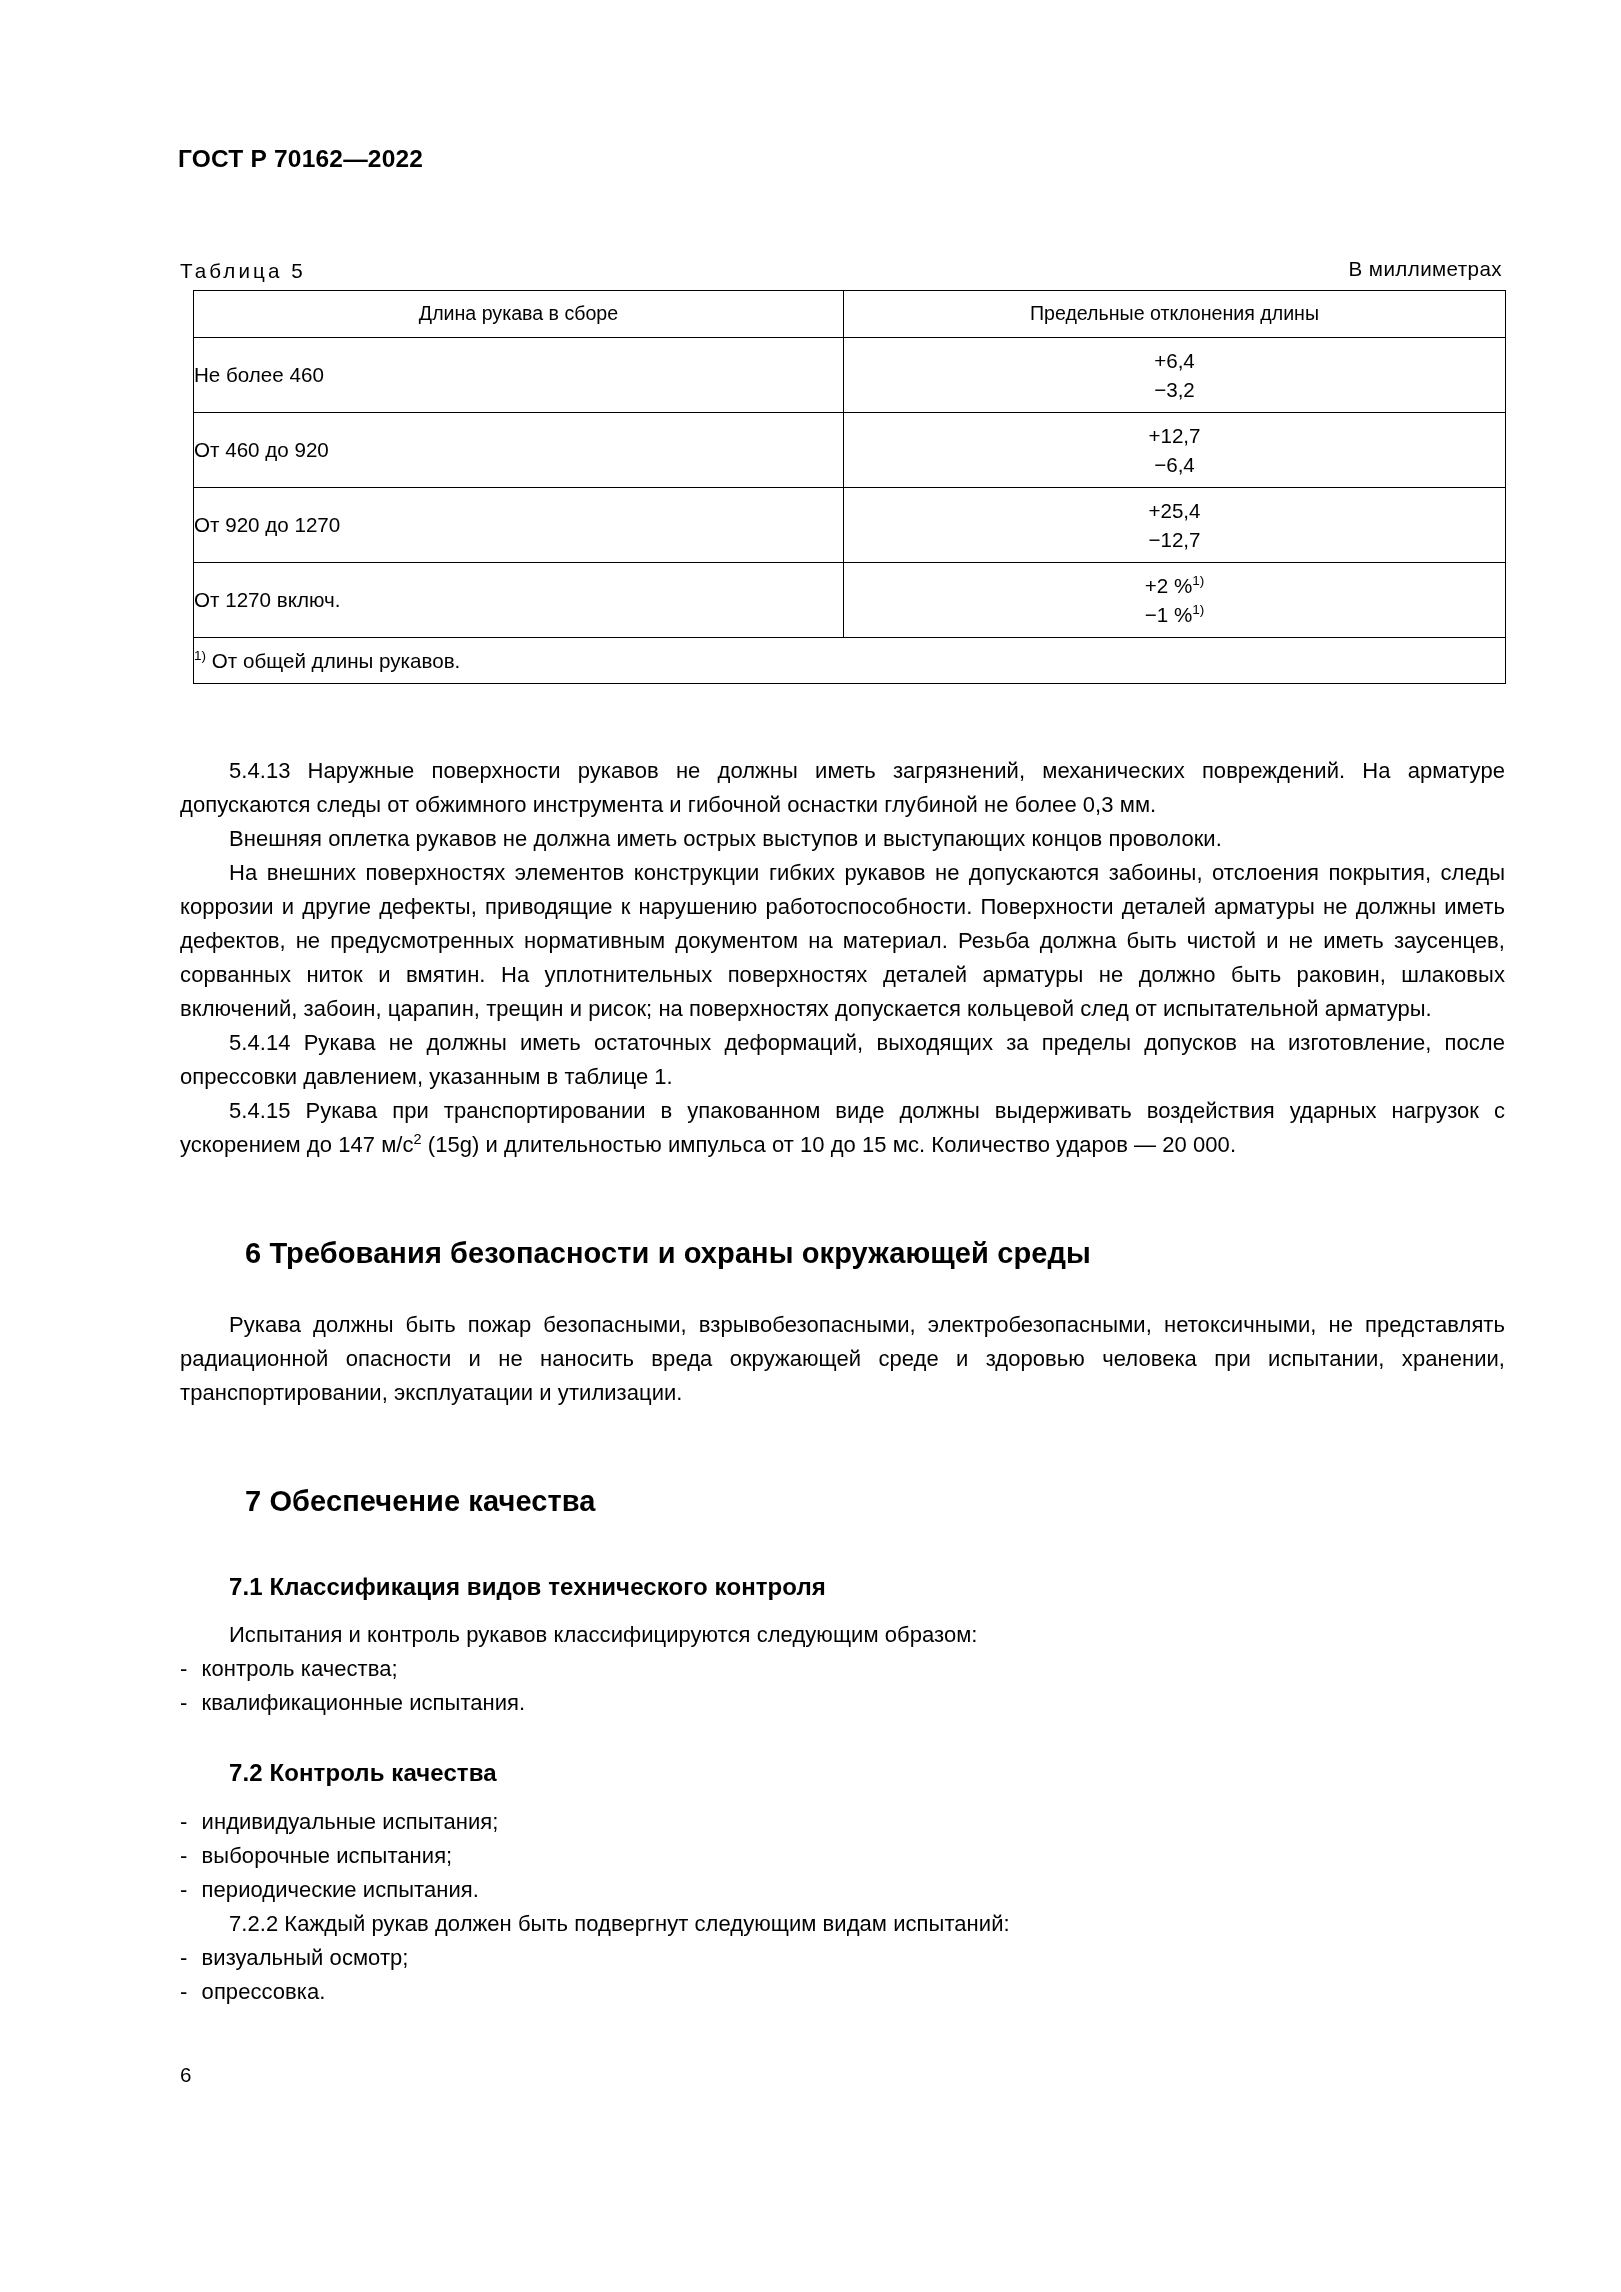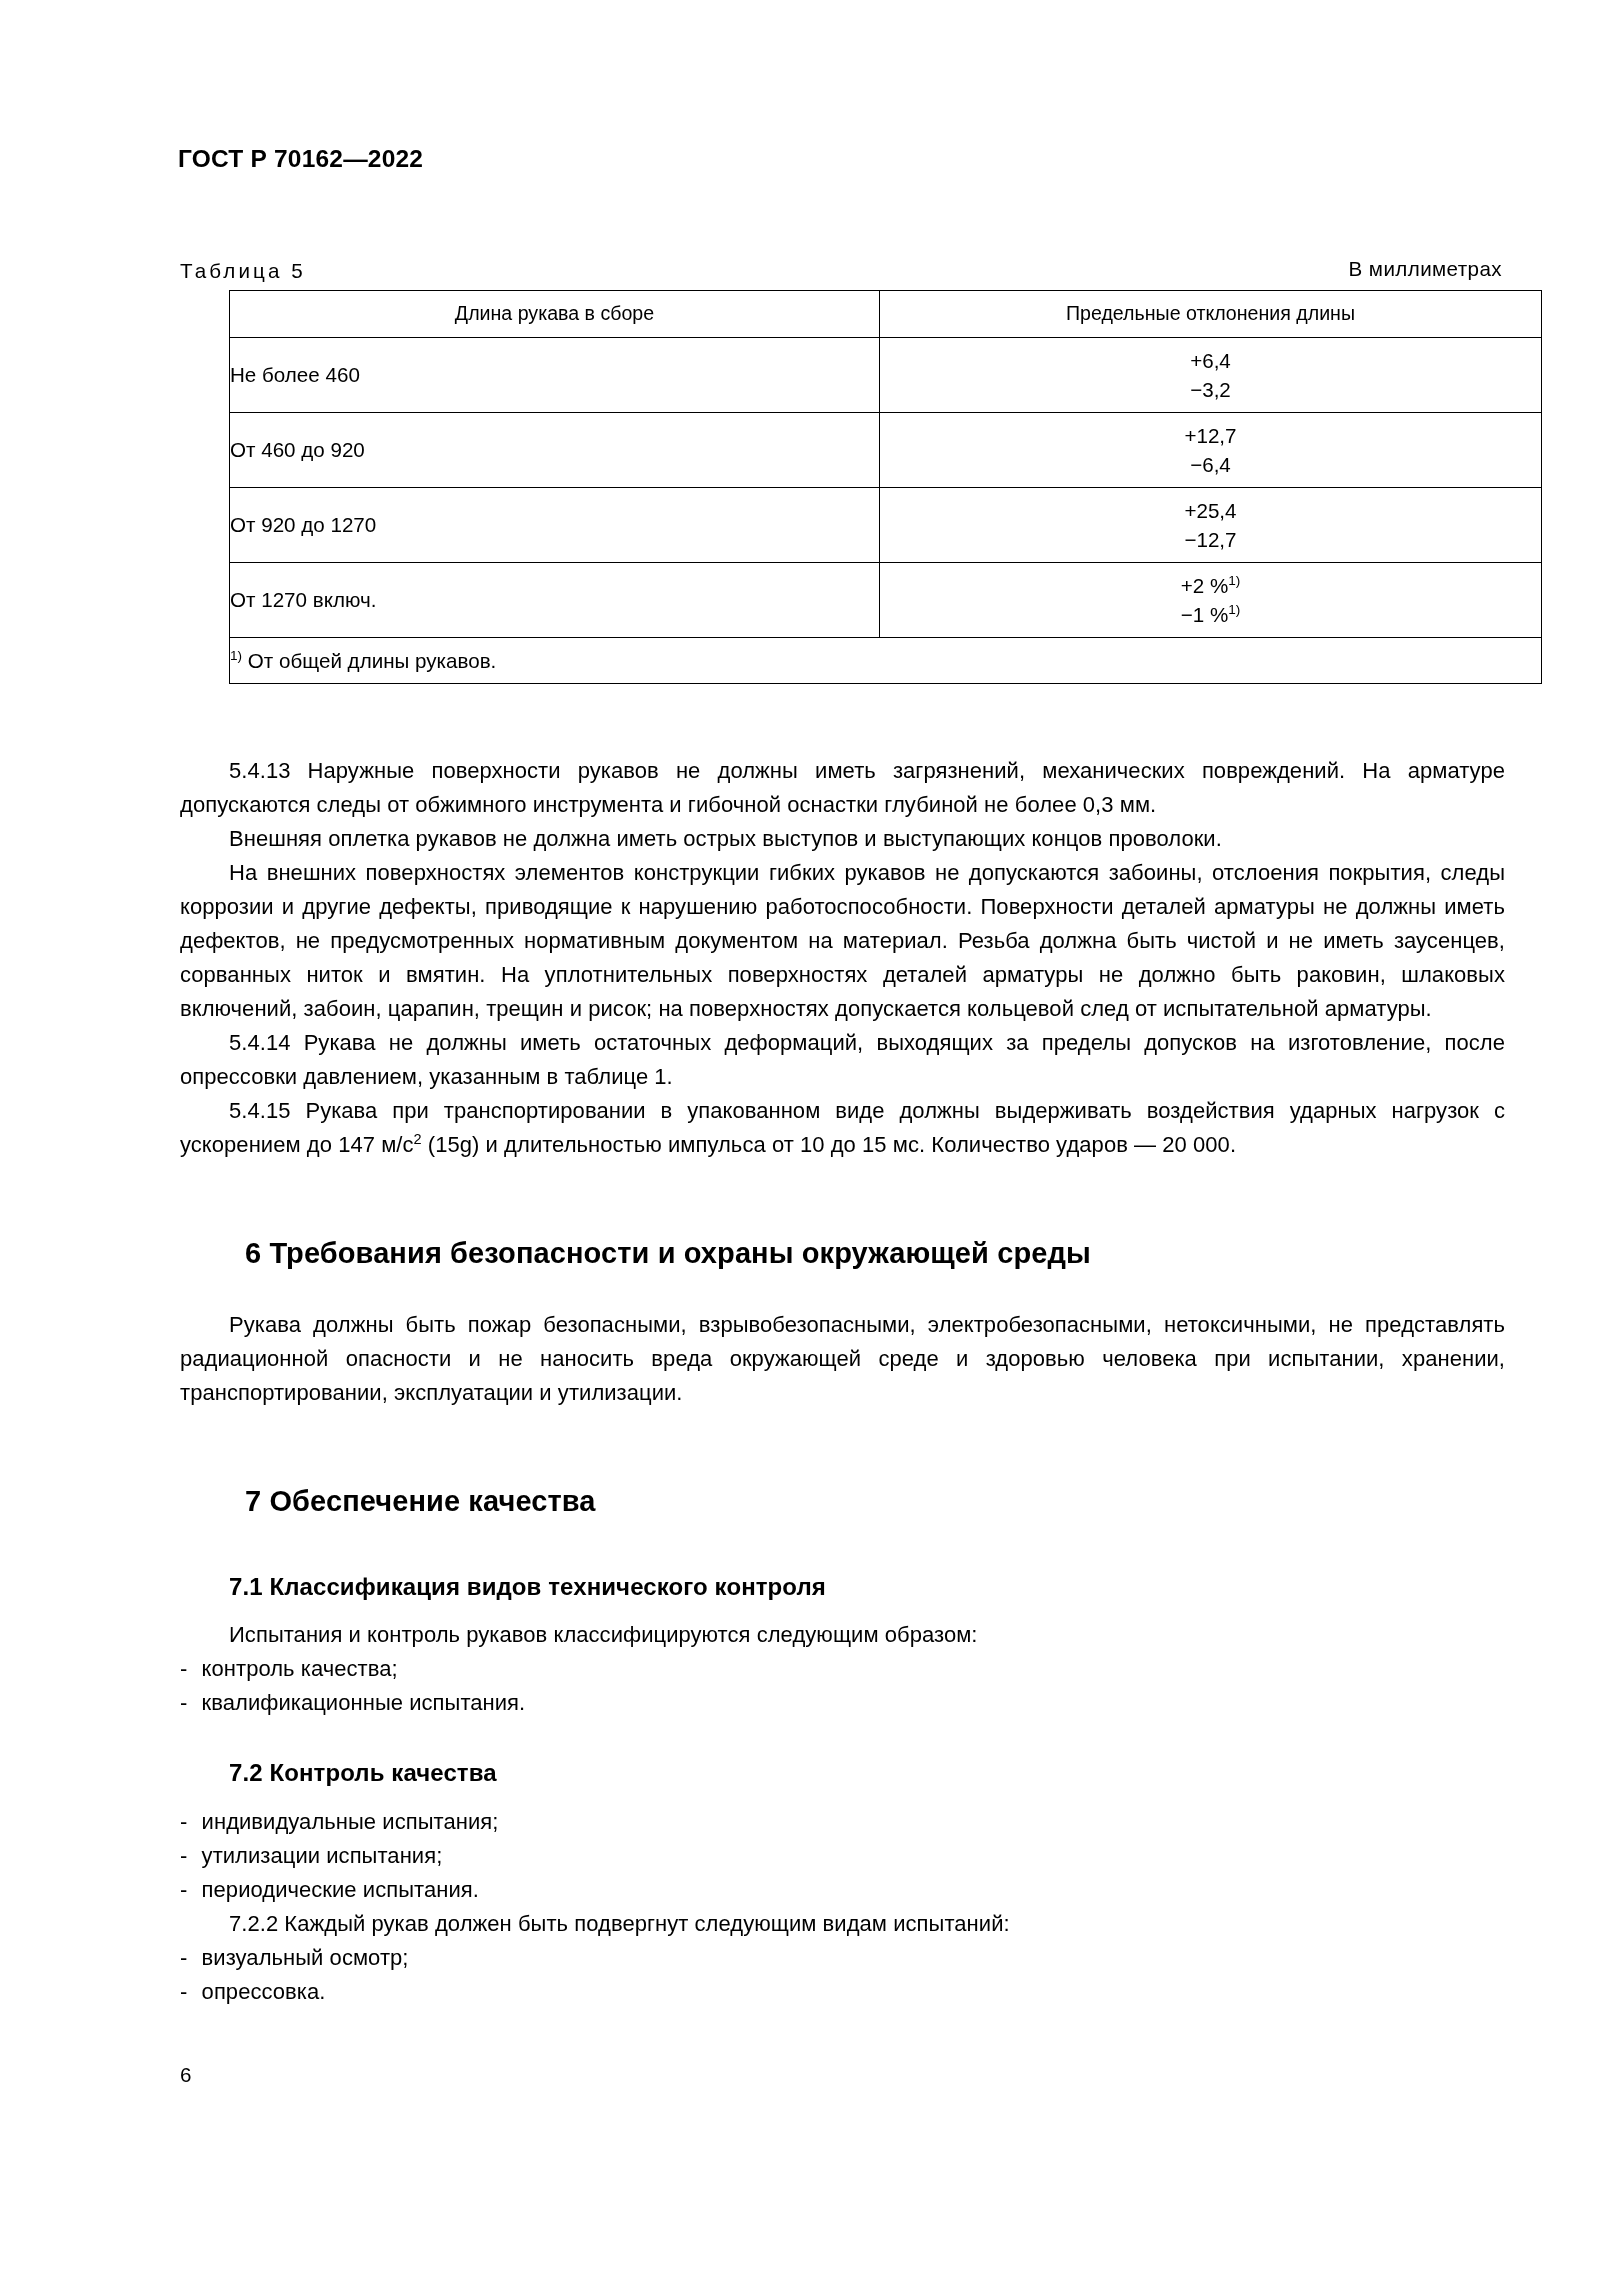--- a/index.html
+++ b/index.html
@@ -49,21 +49,20 @@
     font-size: 20.6px;
     letter-spacing: 0.4px;
   }
 
   
   .tbl-wrap {
     position: absolute;
     left: 193px;
     top: 290px;
     width: 1311px;
-    margin-left: 36px;
   }
   table.gost {
     border-collapse: collapse;
     width: 100%;
     table-layout: fixed;
   }
   table.gost td, table.gost th {
     border: 1.5px solid #000;
     padding: 0;
     font-weight: normal;
@@ -232,21 +231,21 @@
     <h3 class="subsec">7.1  Классификация видов технического контроля</h3>
     <div class="sp-after-sub"></div>
     <p class="para indent">Испытания и контроль рукавов классифицируются следующим образом:</p>
     <p class="listitem"><span class="dash">-</span><span>контроль качества;</span></p>
     <p class="listitem"><span class="dash">-</span><span>квалификационные испытания.</span></p>
 
     <div class="sp-before-sub"></div>
     <h3 class="subsec">7.2  Контроль качества</h3>
     <div class="sp-after-sub"></div>
     <p class="listitem"><span class="dash">-</span><span>индивидуальные испытания;</span></p>
-    <p class="listitem"><span class="dash">-</span><span>утилизации испытания;</span></p>
+    <p class="listitem"><span class="dash">-</span><span>выборочные испытания;</span></p>
     <p class="listitem"><span class="dash">-</span><span>периодические испытания.</span></p>
 
     <p class="para indent">7.2.2  Каждый рукав должен быть подвергнут следующим видам испытаний:</p>
     <p class="listitem"><span class="dash">-</span><span>визуальный осмотр;</span></p>
     <p class="listitem"><span class="dash">-</span><span>опрессовка.</span></p>
 
   </div>
 
   <div class="page-num">6</div>
 

